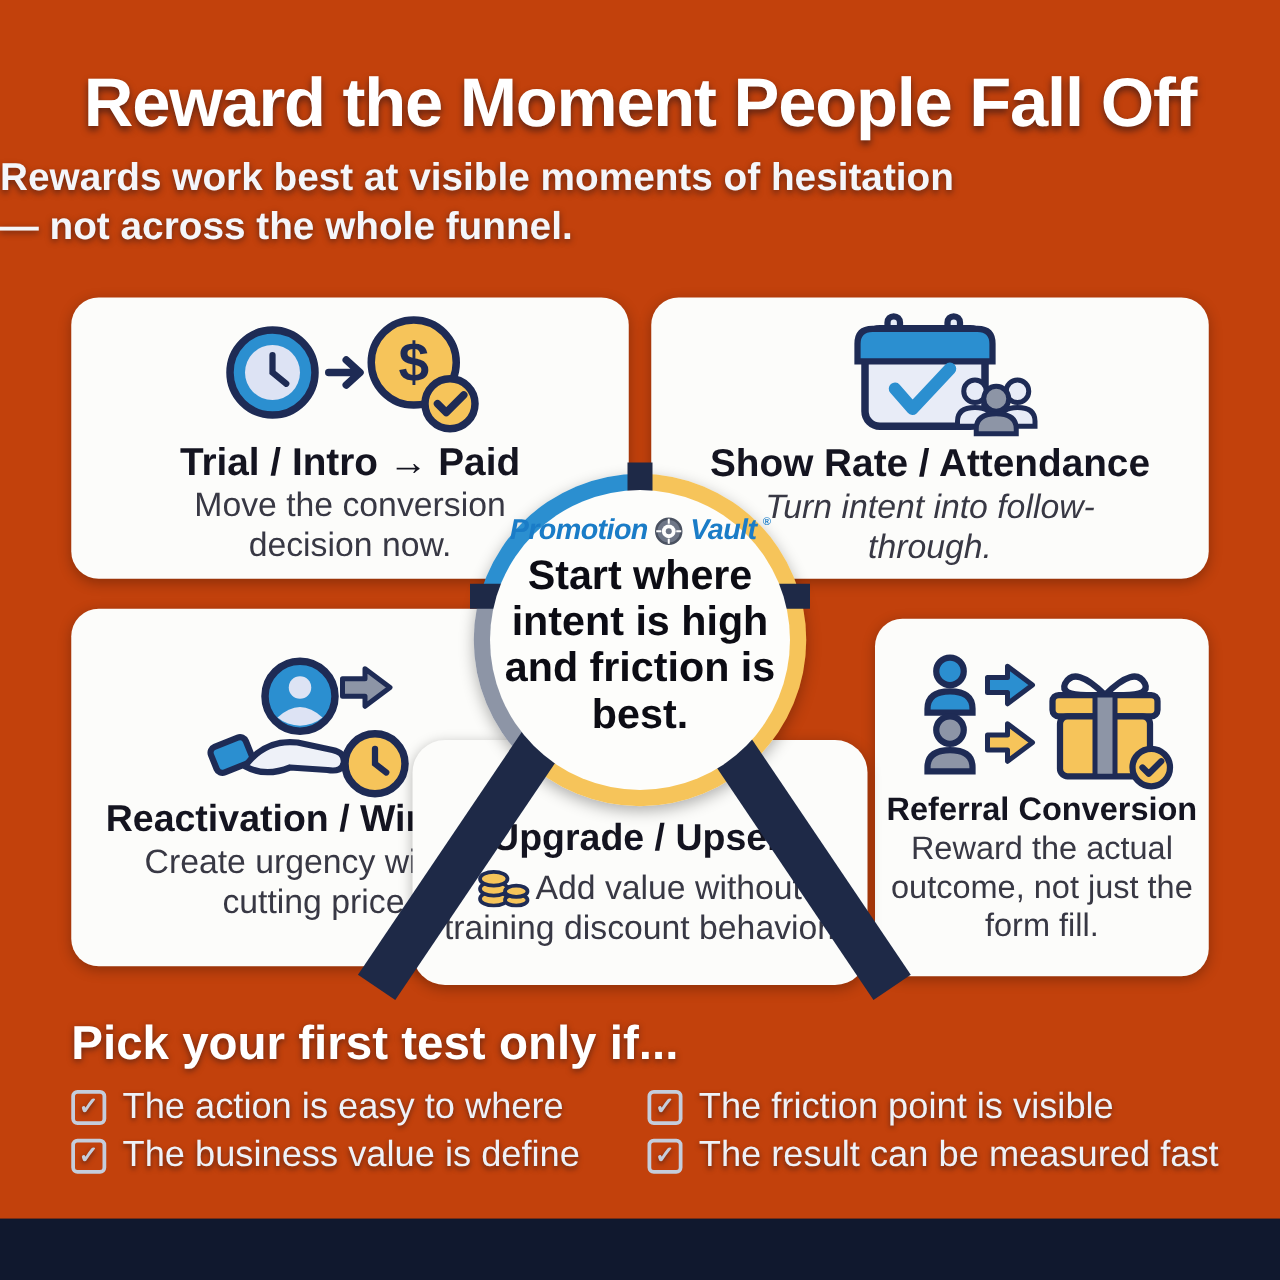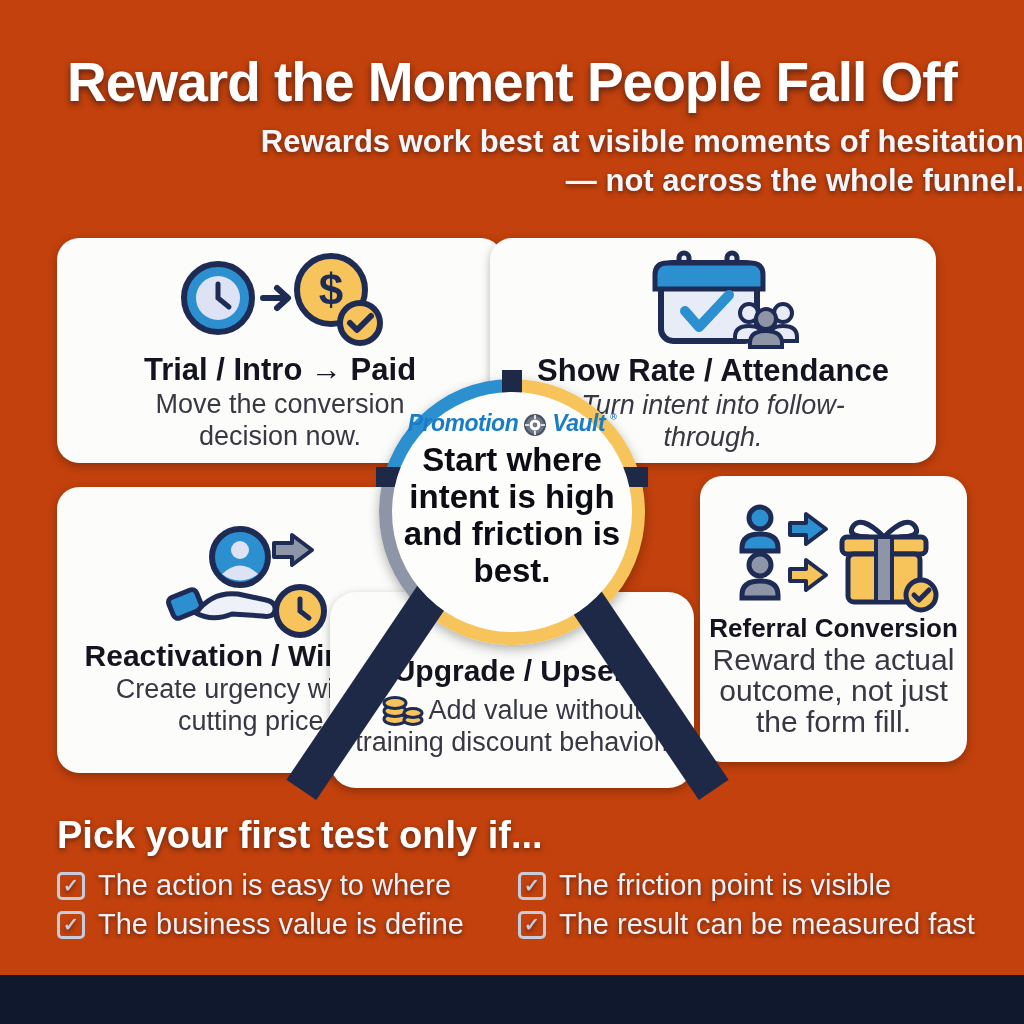--- a/index.html
+++ b/index.html
@@ -3,36 +3,36 @@
 <meta charset="utf-8">
 <style>
   html,body{margin:0;padding:0;background:#10182e;}
   #canvas{position:relative;width:1024px;height:975px;overflow:hidden;
     background:#c2410c;font-family:"Liberation Sans",sans-serif;}
   .abs{position:absolute;}
   
   .main-title{left:0;top:50px;width:1024px;text-align:center;color:#fff;
     font-size:55px;font-weight:bold;letter-spacing:-1px;
     text-shadow:0 3px 6px rgba(5,10,25,.55);}
-  .subtitle{left:0;top:122px;width:1024px;text-align:right;color:#f4f6fa;
+  .subtitle{left:0;top:122px;width:1024px;text-align:left;color:#f4f6fa;
     font-size:31px;font-weight:bold;line-height:39px;
     text-shadow:0 2px 5px rgba(5,10,25,.5);}
   
   .card{background:#fcfcfa;border-radius:22px;box-shadow:0 3px 10px rgba(0,0,0,.28);
     display:flex;flex-direction:column;align-items:center;justify-content:center;
     text-align:center;z-index:1;}
   .card-title{font-size:31px;font-weight:bold;color:#141420;white-space:nowrap;}
   .card-body{font-size:27px;color:#383844;line-height:32px;margin-top:0;}
   #card-trial{left:57px;top:238px;width:446px;height:225px;}
-  #card-showrate{left:490px;top:238px;width:446px;height:225px;}
+  #card-showrate{left:521px;top:238px;width:446px;height:225px;}
   #card-reactivation{left:57px;top:487px;width:395px;height:286px;}
   #card-reactivation .card-title{font-size:30px;}
-  #card-referral{left:700px;top:476px;width:267px;height:286px;}
+  #card-referral{left:700px;top:495px;width:267px;height:286px;}
   #card-referral .card-title{font-size:26px;}
-  #card-referral .card-body{font-size:30px;line-height:31px;}
+  #card-referral .card-body{font-size:26px;line-height:31px;}
   #card-upgrade{left:330px;top:592px;width:364px;height:196px;border-radius:26px;
     justify-content:flex-start;padding-top:62px;box-sizing:border-box;z-index:1;}
   #card-upgrade .card-title{font-size:30px;}
   #card-upgrade .card-body{font-size:27px;line-height:32px;margin-top:4px;width:350px;}
   .bw1{width:330px;} .bw2{width:290px;font-style:italic;} .bw3{width:310px;} .bw4{width:255px;}
   
   .ring{left:379px;top:379px;width:266px;height:266px;border-radius:50%;z-index:2;
     background:conic-gradient(from 0deg,#f6c45a 0deg 218deg,#8d95a6 218deg 287deg,
       #2b8fd0 287deg 357deg,#f6c45a 357deg 360deg);
     box-shadow:0 4px 12px rgba(0,0,0,.3);}

